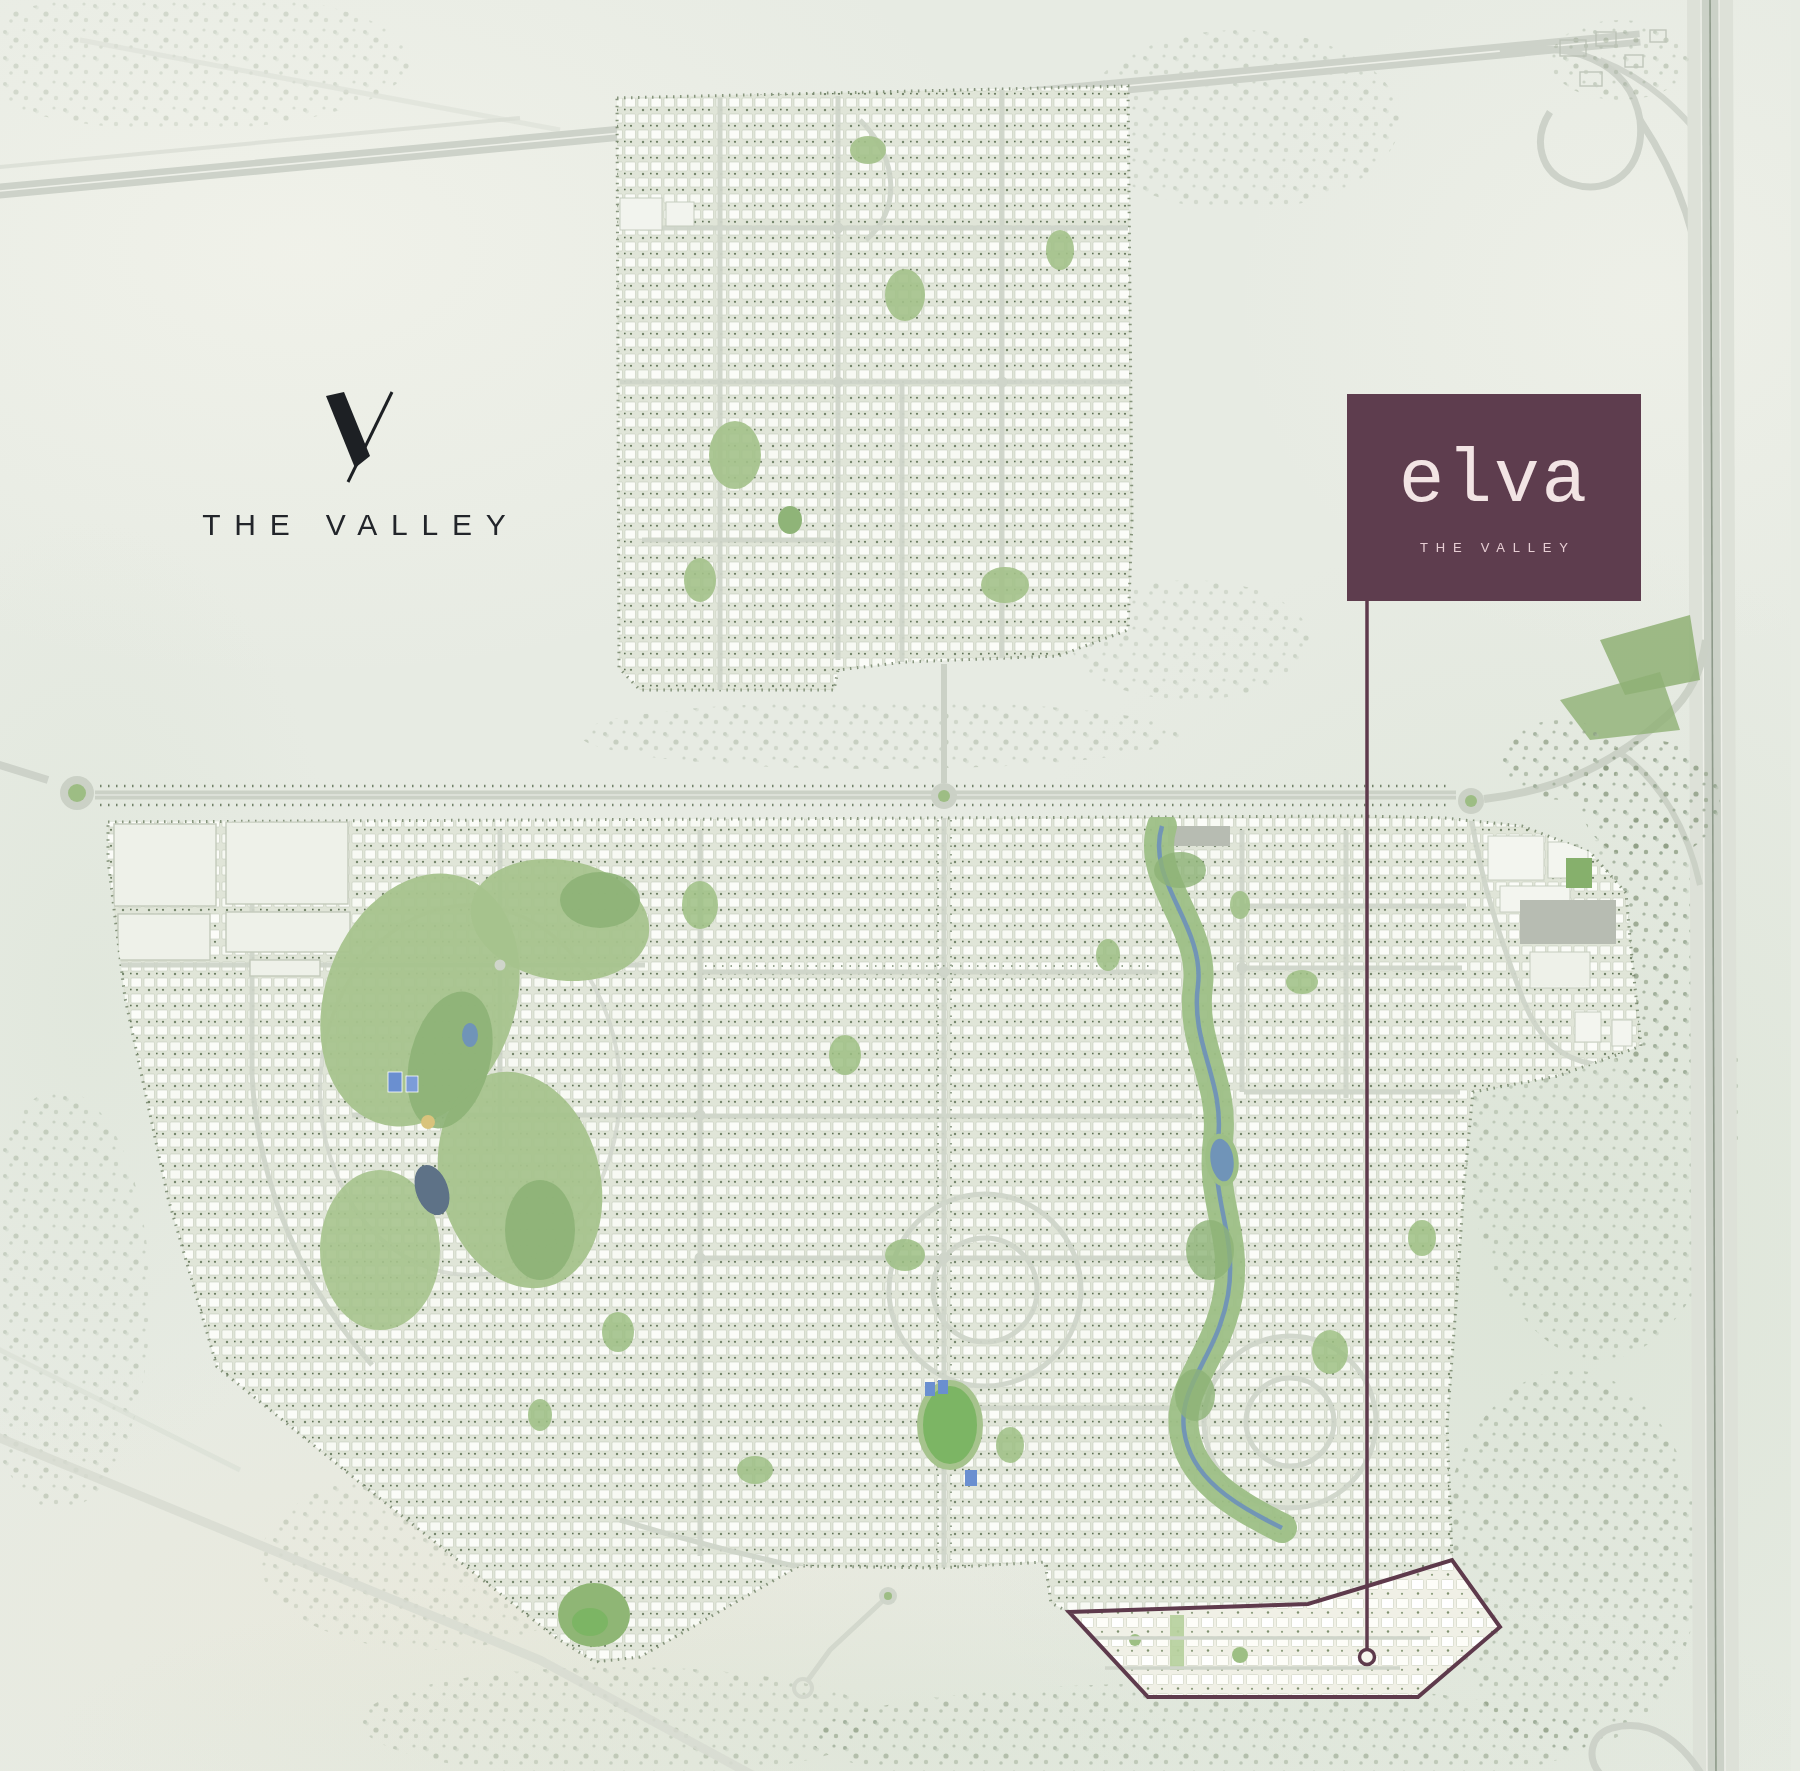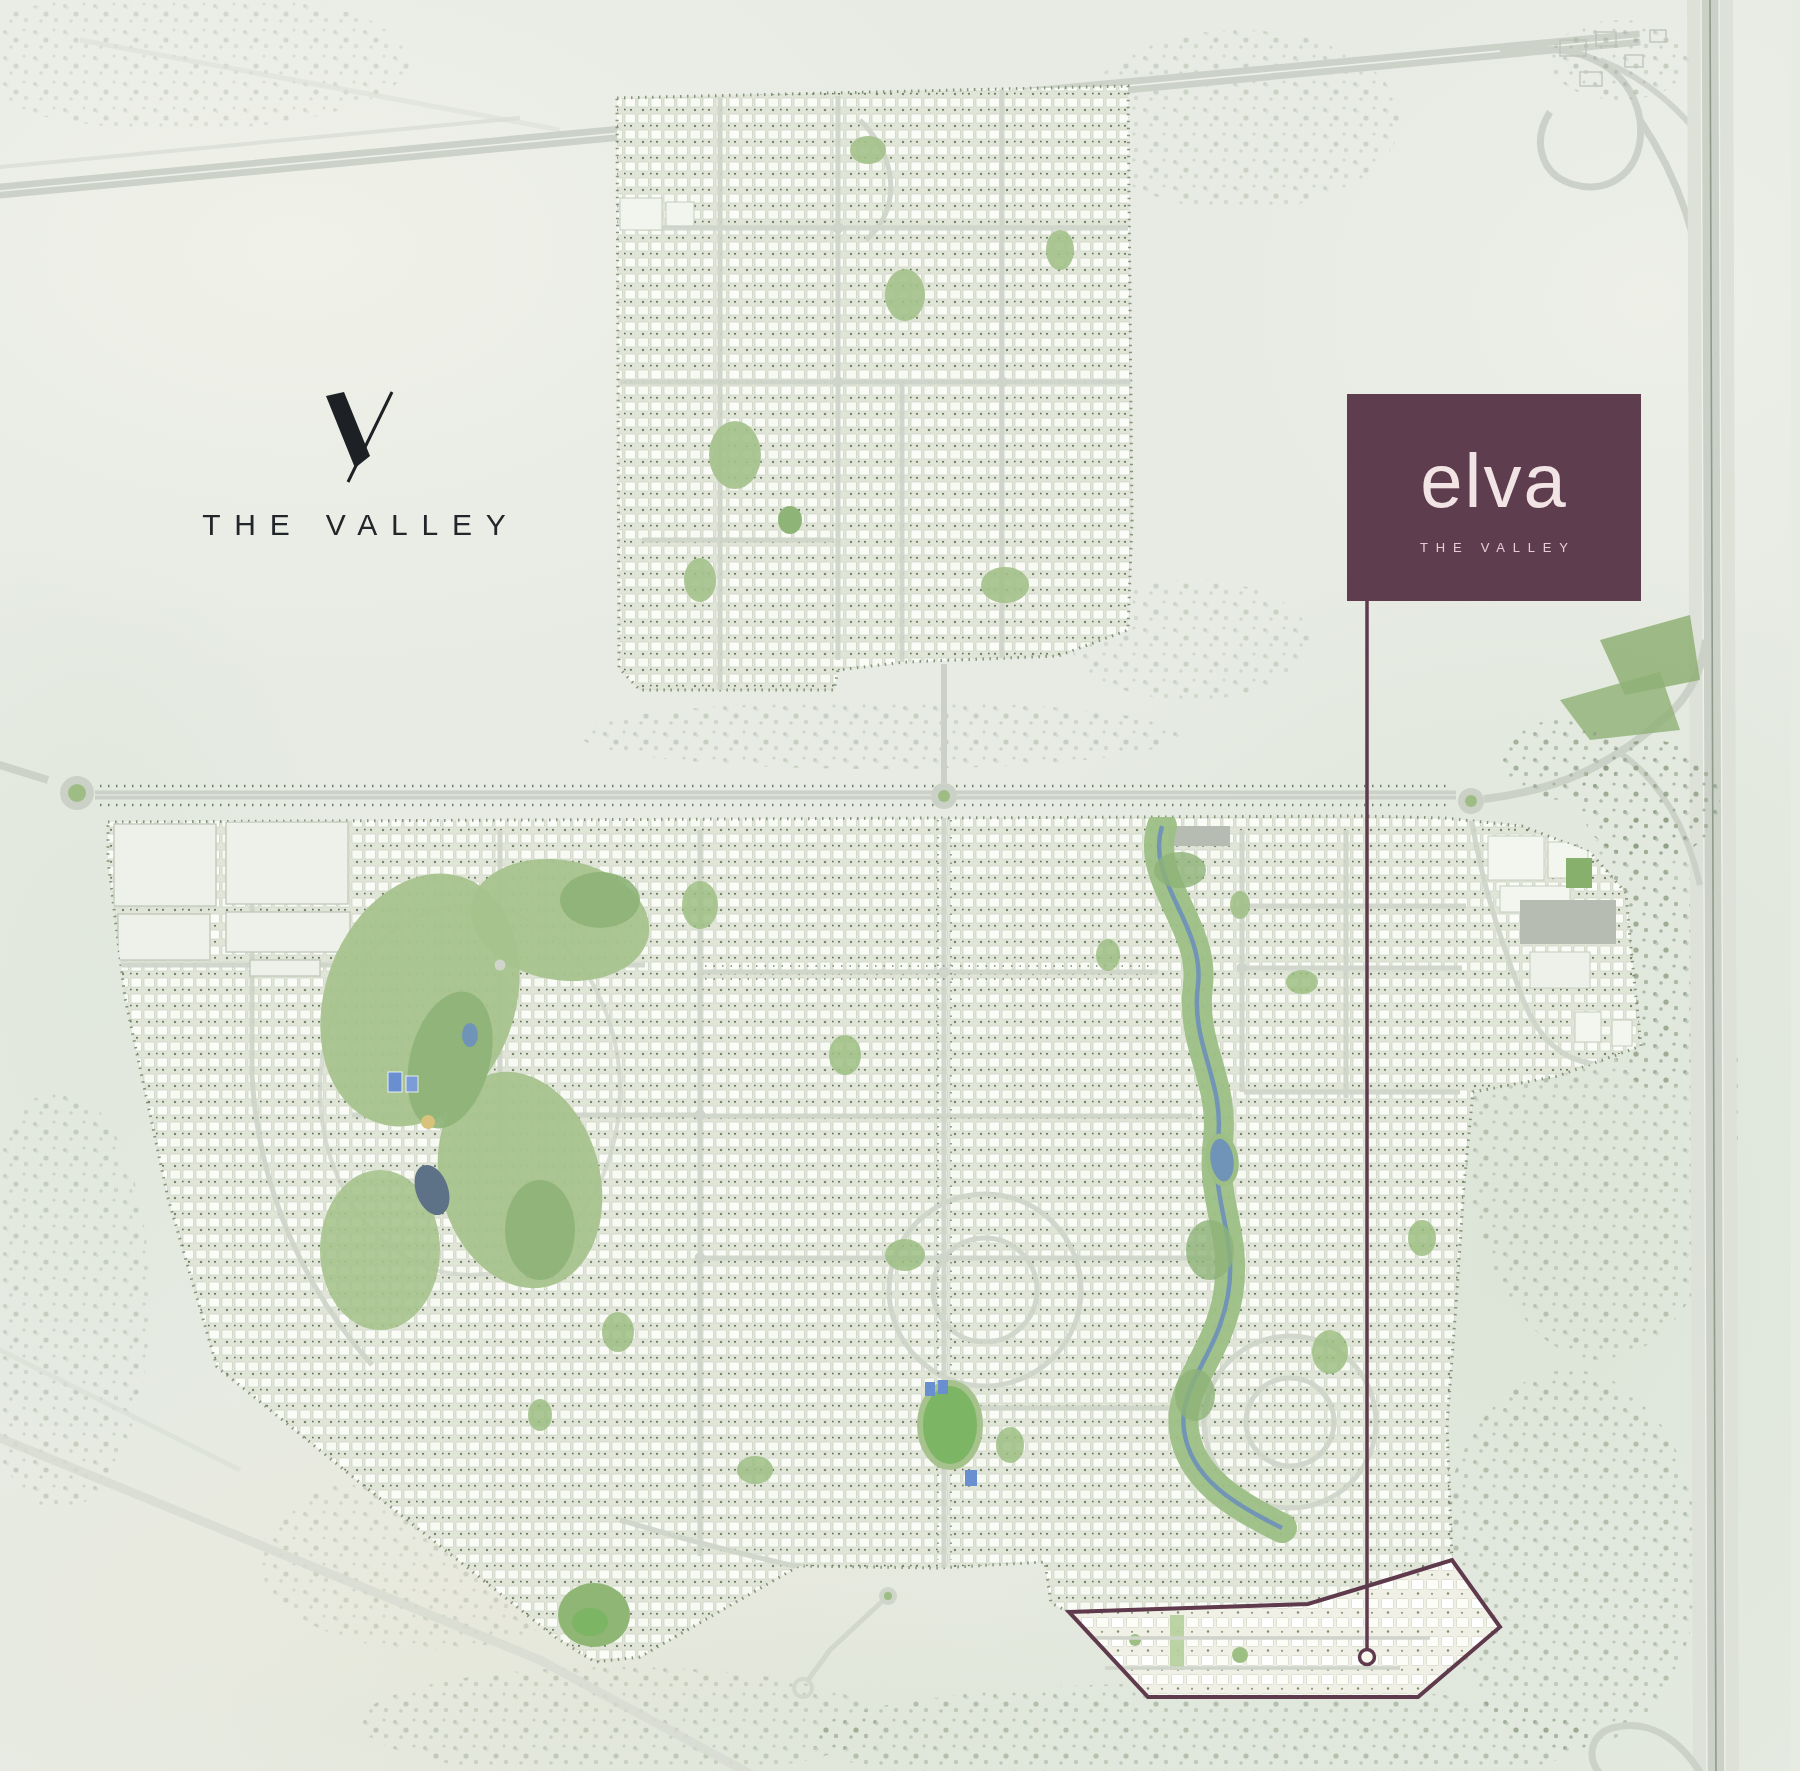--- a/index.html
+++ b/index.html
@@ -8,21 +8,21 @@
 
   
   #logo{position:absolute;left:158px;top:390px;width:392px;text-align:center;color:var(--ink,#22252a);}
   #logo .mark{display:inline-block;}
   #logo .text{margin-top:20px;font-size:30px;font-weight:500;letter-spacing:.46em;text-indent:.46em;white-space:nowrap;}
 
   
   #badge{position:absolute;left:1347px;top:394px;width:294px;height:207px;
          background:var(--badge_bg,#5E3D4E);display:flex;flex-direction:column;
          align-items:center;justify-content:center;}
-  .badge-title{font-family:Liberation Sans, sans-serif;font-size:76px;line-height:1;
+  .badge-title{font-family:Liberation Mono, monospace;font-size:76px;line-height:1;
                color:#f2e4e4;letter-spacing:2px;margin-top:2px;}
   .badge-sub{font-size:13px;letter-spacing:.6em;text-indent:.6em;color:#e7ced4;margin-top:21px;}
 </style>
 </head>
 <body>
 
 <div class="stage">
 
 <svg class="map" viewBox="0 0 1800 1771" xmlns="http://www.w3.org/2000/svg">
   <defs>

